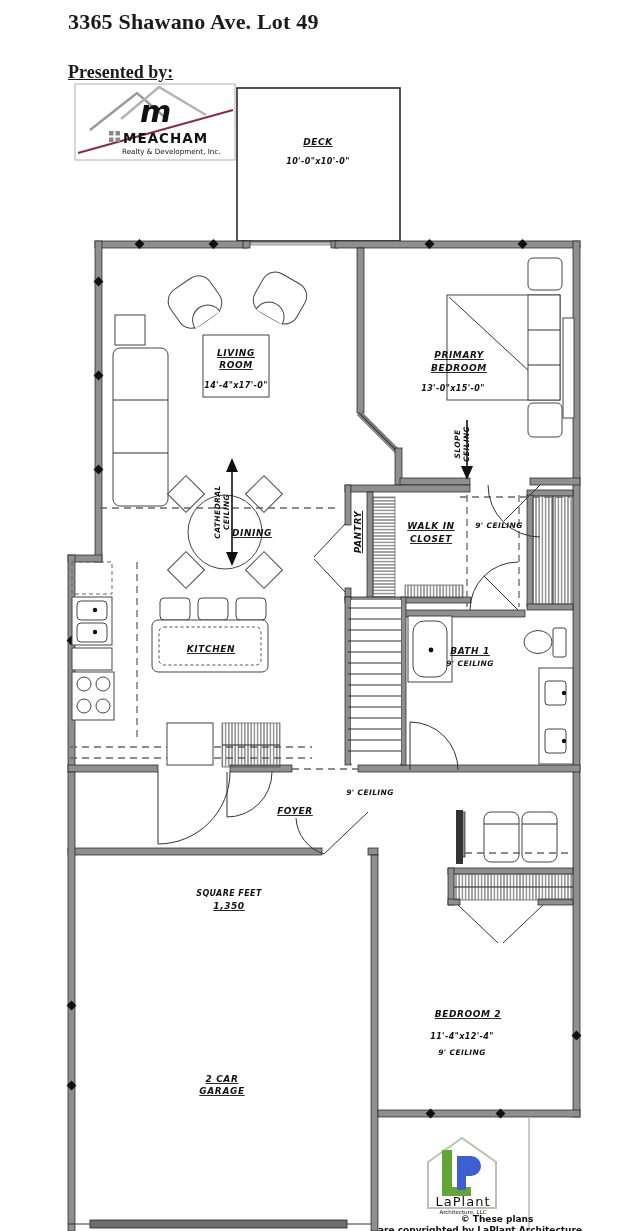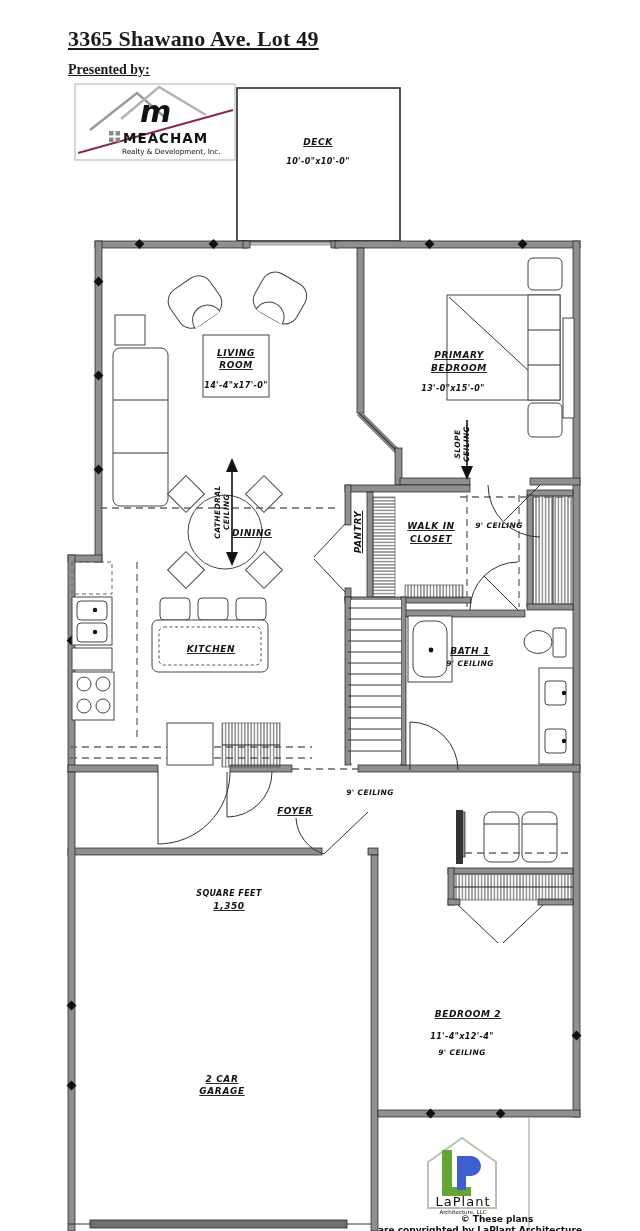--- a/index.html
+++ b/index.html
@@ -1,23 +1,23 @@
 <!DOCTYPE html>
 <html><head>
 <meta charset="utf-8">
 <style>
   html,body{margin:0;padding:0;background:#fff;}
   #page{position:relative;width:640px;height:1231px;background:#fff;overflow:hidden;
         font-family:"Liberation Sans",sans-serif;}
   #plan-svg{position:absolute;left:0;top:0;z-index:1;}
   .hdr{position:absolute;z-index:2;color:#1a1a1a;}
-  #title{left:68px;top:26px;font-family:"Liberation Serif",serif;font-weight:bold;
-         font-size:22px;text-decoration:underline;letter-spacing:.2px;}
+  #title{left:68px;top:9px;font-family:"Liberation Serif",serif;font-weight:bold;
+         font-size:22px;letter-spacing:.2px;}
   #presented{left:68px;top:62px;font-family:"Liberation Serif",serif;font-weight:bold;
-         font-size:14px;text-decoration:underline;}
+         font-size:18px;text-decoration:underline;}
   
   text{font-family:"DejaVu Sans",sans-serif;fill:#111;}
   .rm{font-size:9px;font-weight:bold;font-style:italic;letter-spacing:.6px;
       text-decoration:underline;}
   .dim{font-size:8px;font-weight:bold;font-style:italic;letter-spacing:.4px;}
   .note{font-size:7.5px;font-weight:bold;font-style:italic;letter-spacing:.4px;}
   .wall{fill:#8f8f8f;stroke:#1c1c1c;stroke-width:.7;}
   .thin{stroke:#333;stroke-width:1;fill:none;}
   .furn{stroke:#444;stroke-width:1;fill:#fff;}
   .dash{stroke:#666;stroke-width:1.3;fill:none;stroke-dasharray:7 5;}

